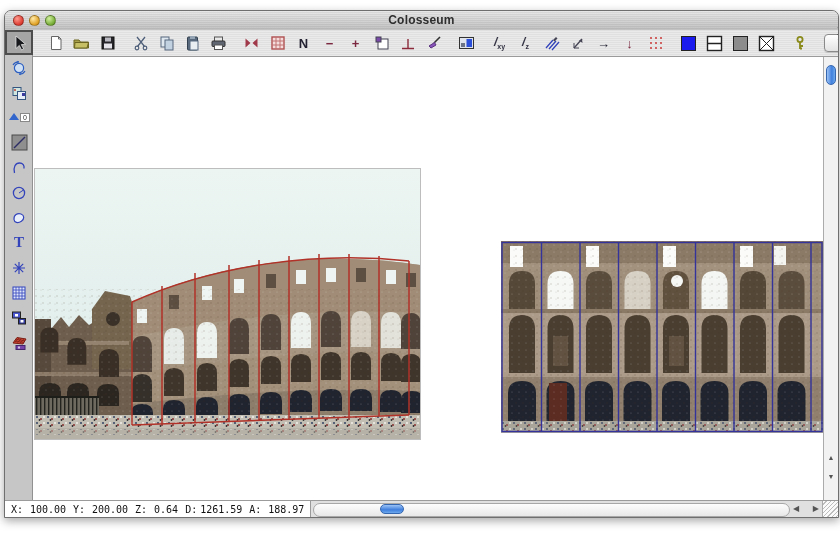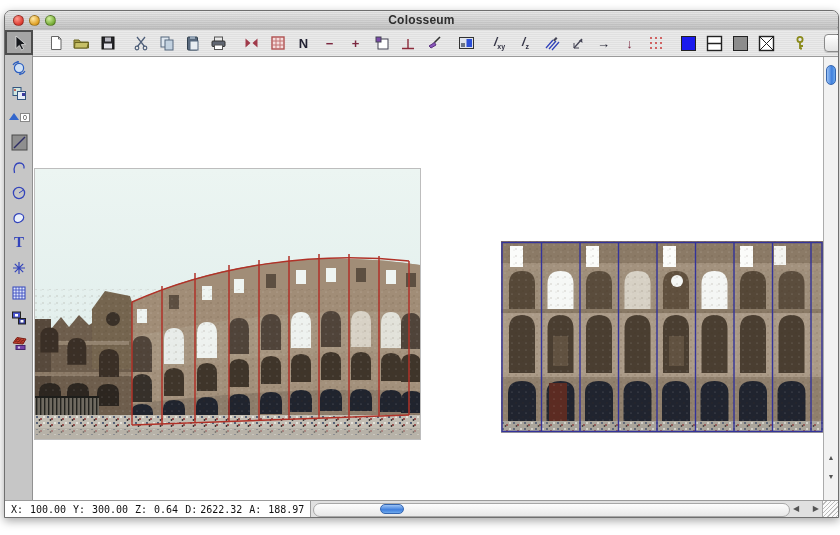--- a/index.html
+++ b/index.html
@@ -553,29 +553,29 @@
   </div>
 
   <div class="statusbar">
     <div class="statusbox">
       <span class="sfield">
             <span class="slabel">X:</span>
             <span class="svalue">100.00</span>
           </span>
       <span class="sfield">
             <span class="slabel">Y:</span>
-            <span class="svalue">300.00</span>
+            <span class="svalue">200.00</span>
           </span>
       <span class="sfield">
             <span class="slabel">Z:</span>
             <span class="svalue narrow">0.64</span>
           </span>
       <span class="sfield">
             <span class="slabel">D:</span>
-            <span class="svalue">2622.32</span>
+            <span class="svalue">1261.59</span>
           </span>
       <span class="sfield">
             <span class="slabel">A:</span>
             <span class="svalue">188.97</span>
           </span>
     </div>
     <div class="hscroll">
       <div class="hthumb"></div>
     </div>
     <div class="harrows">

